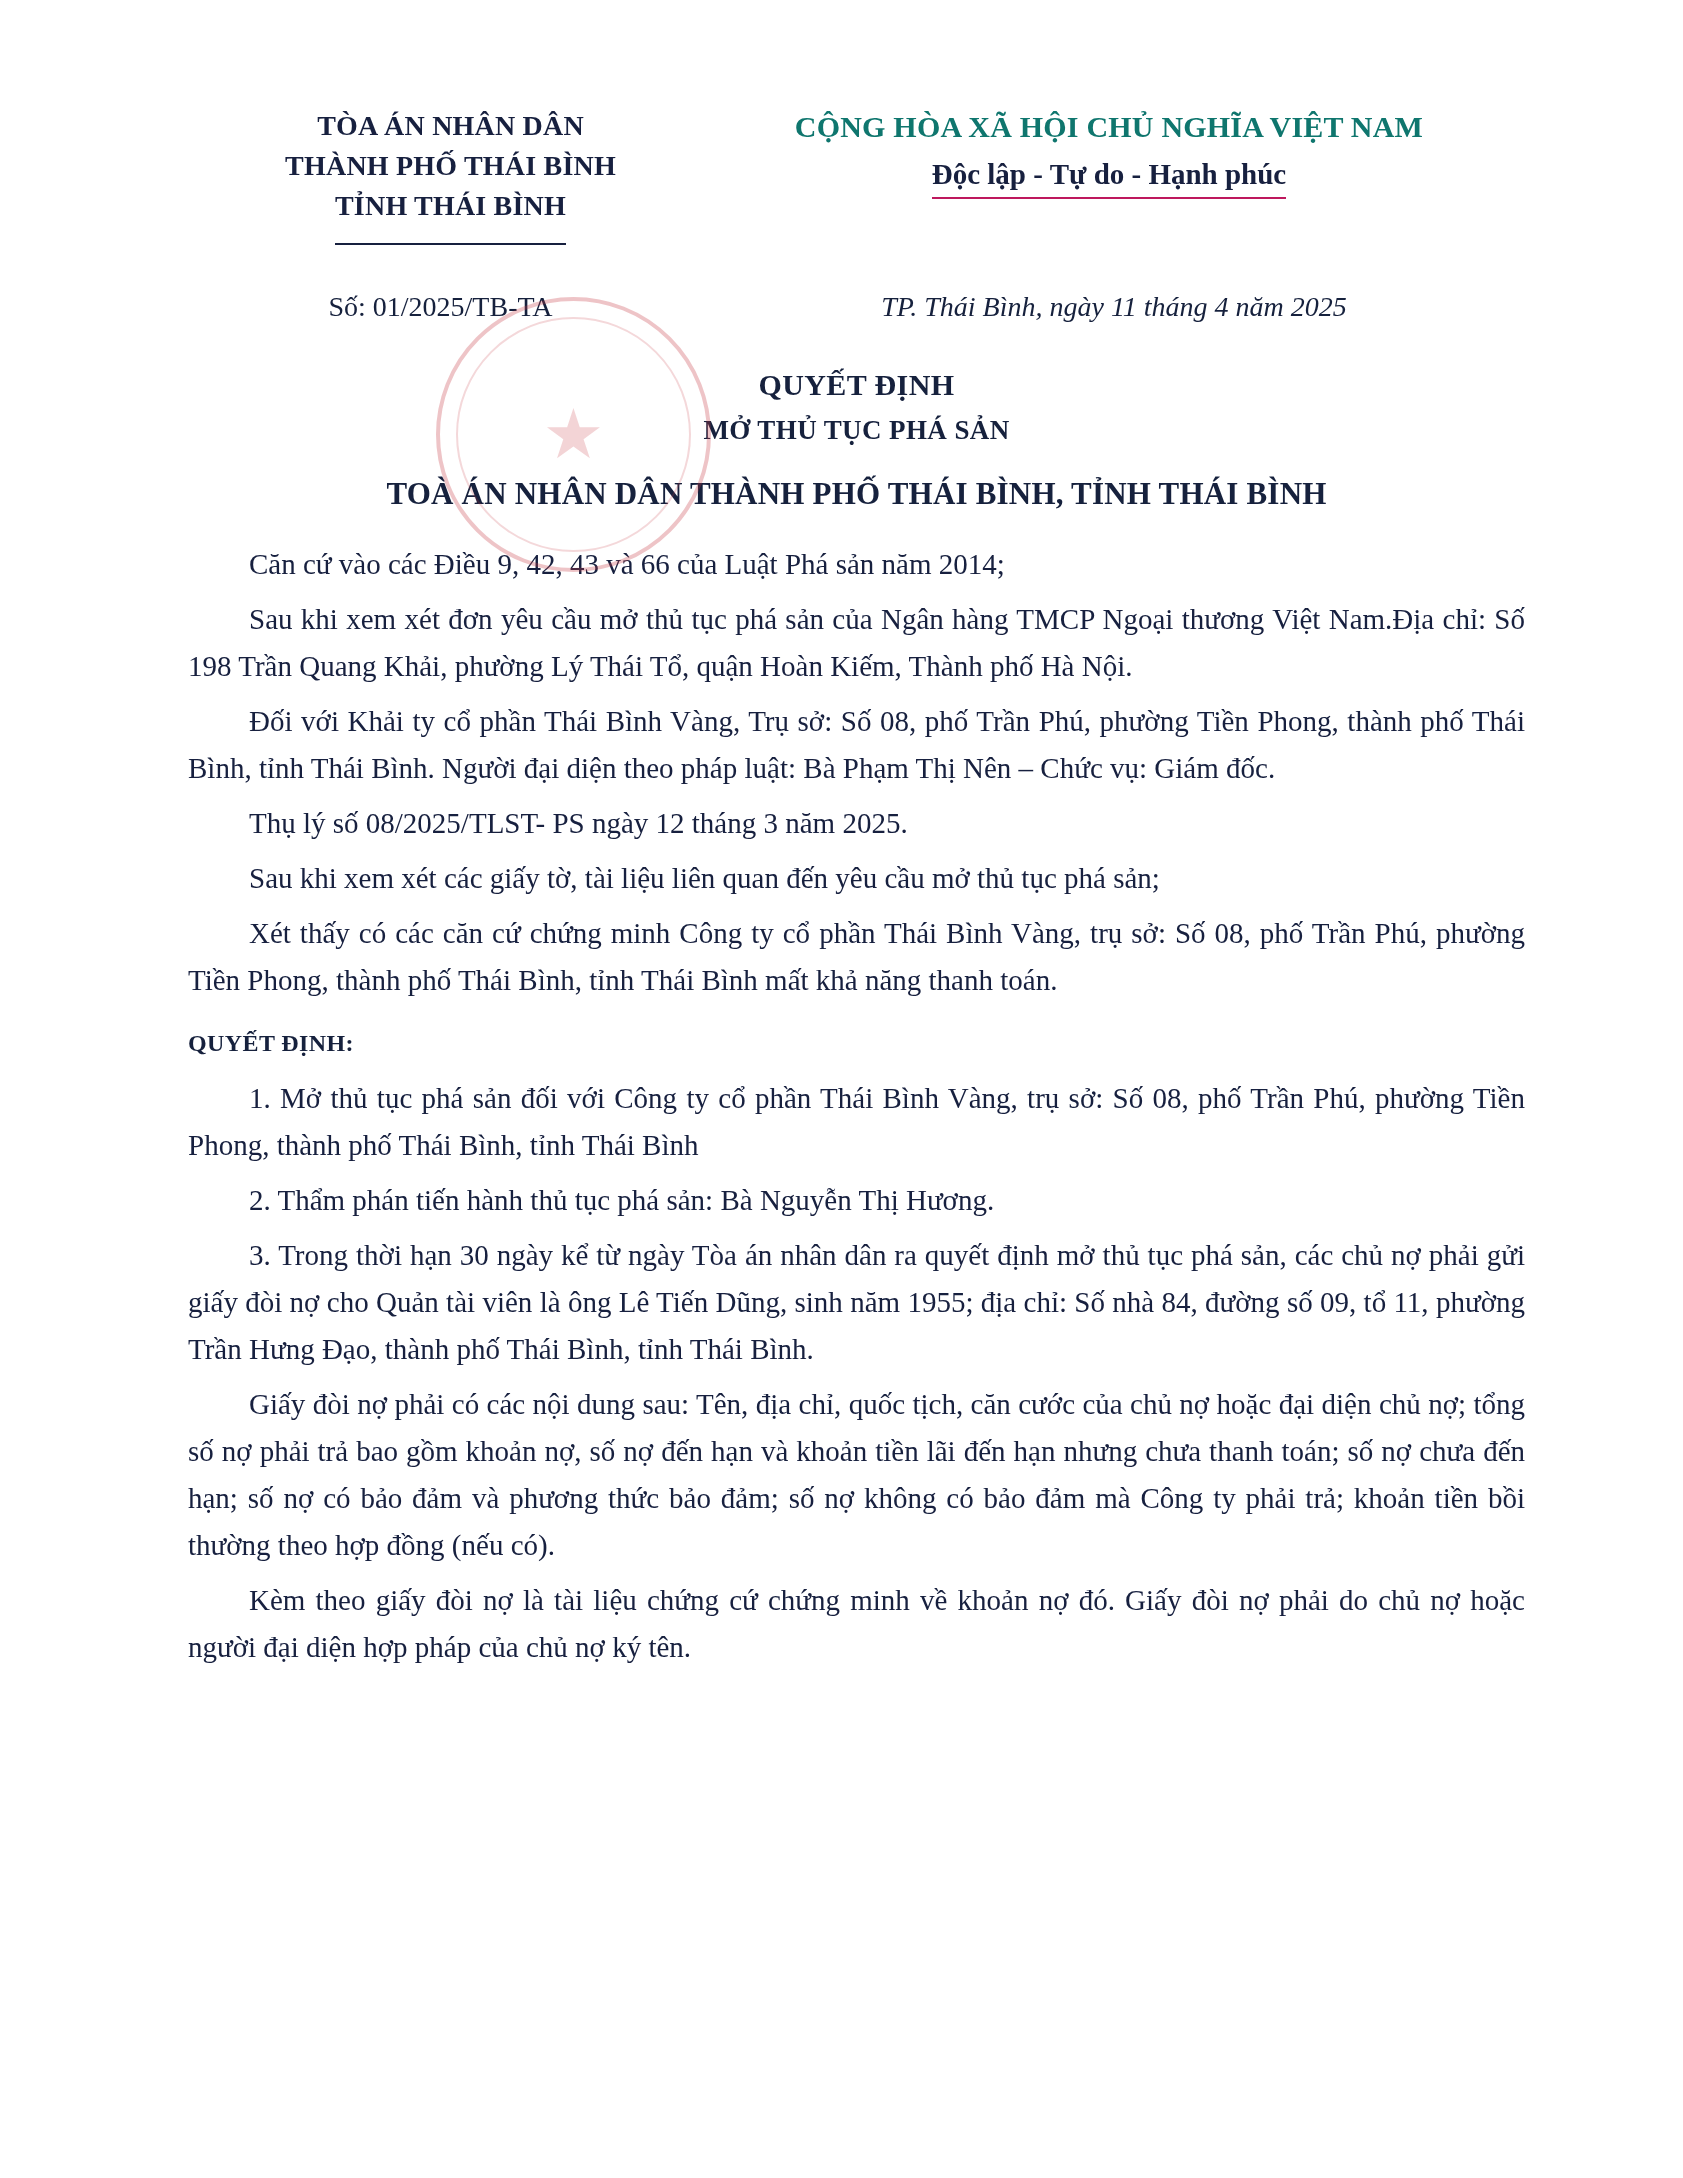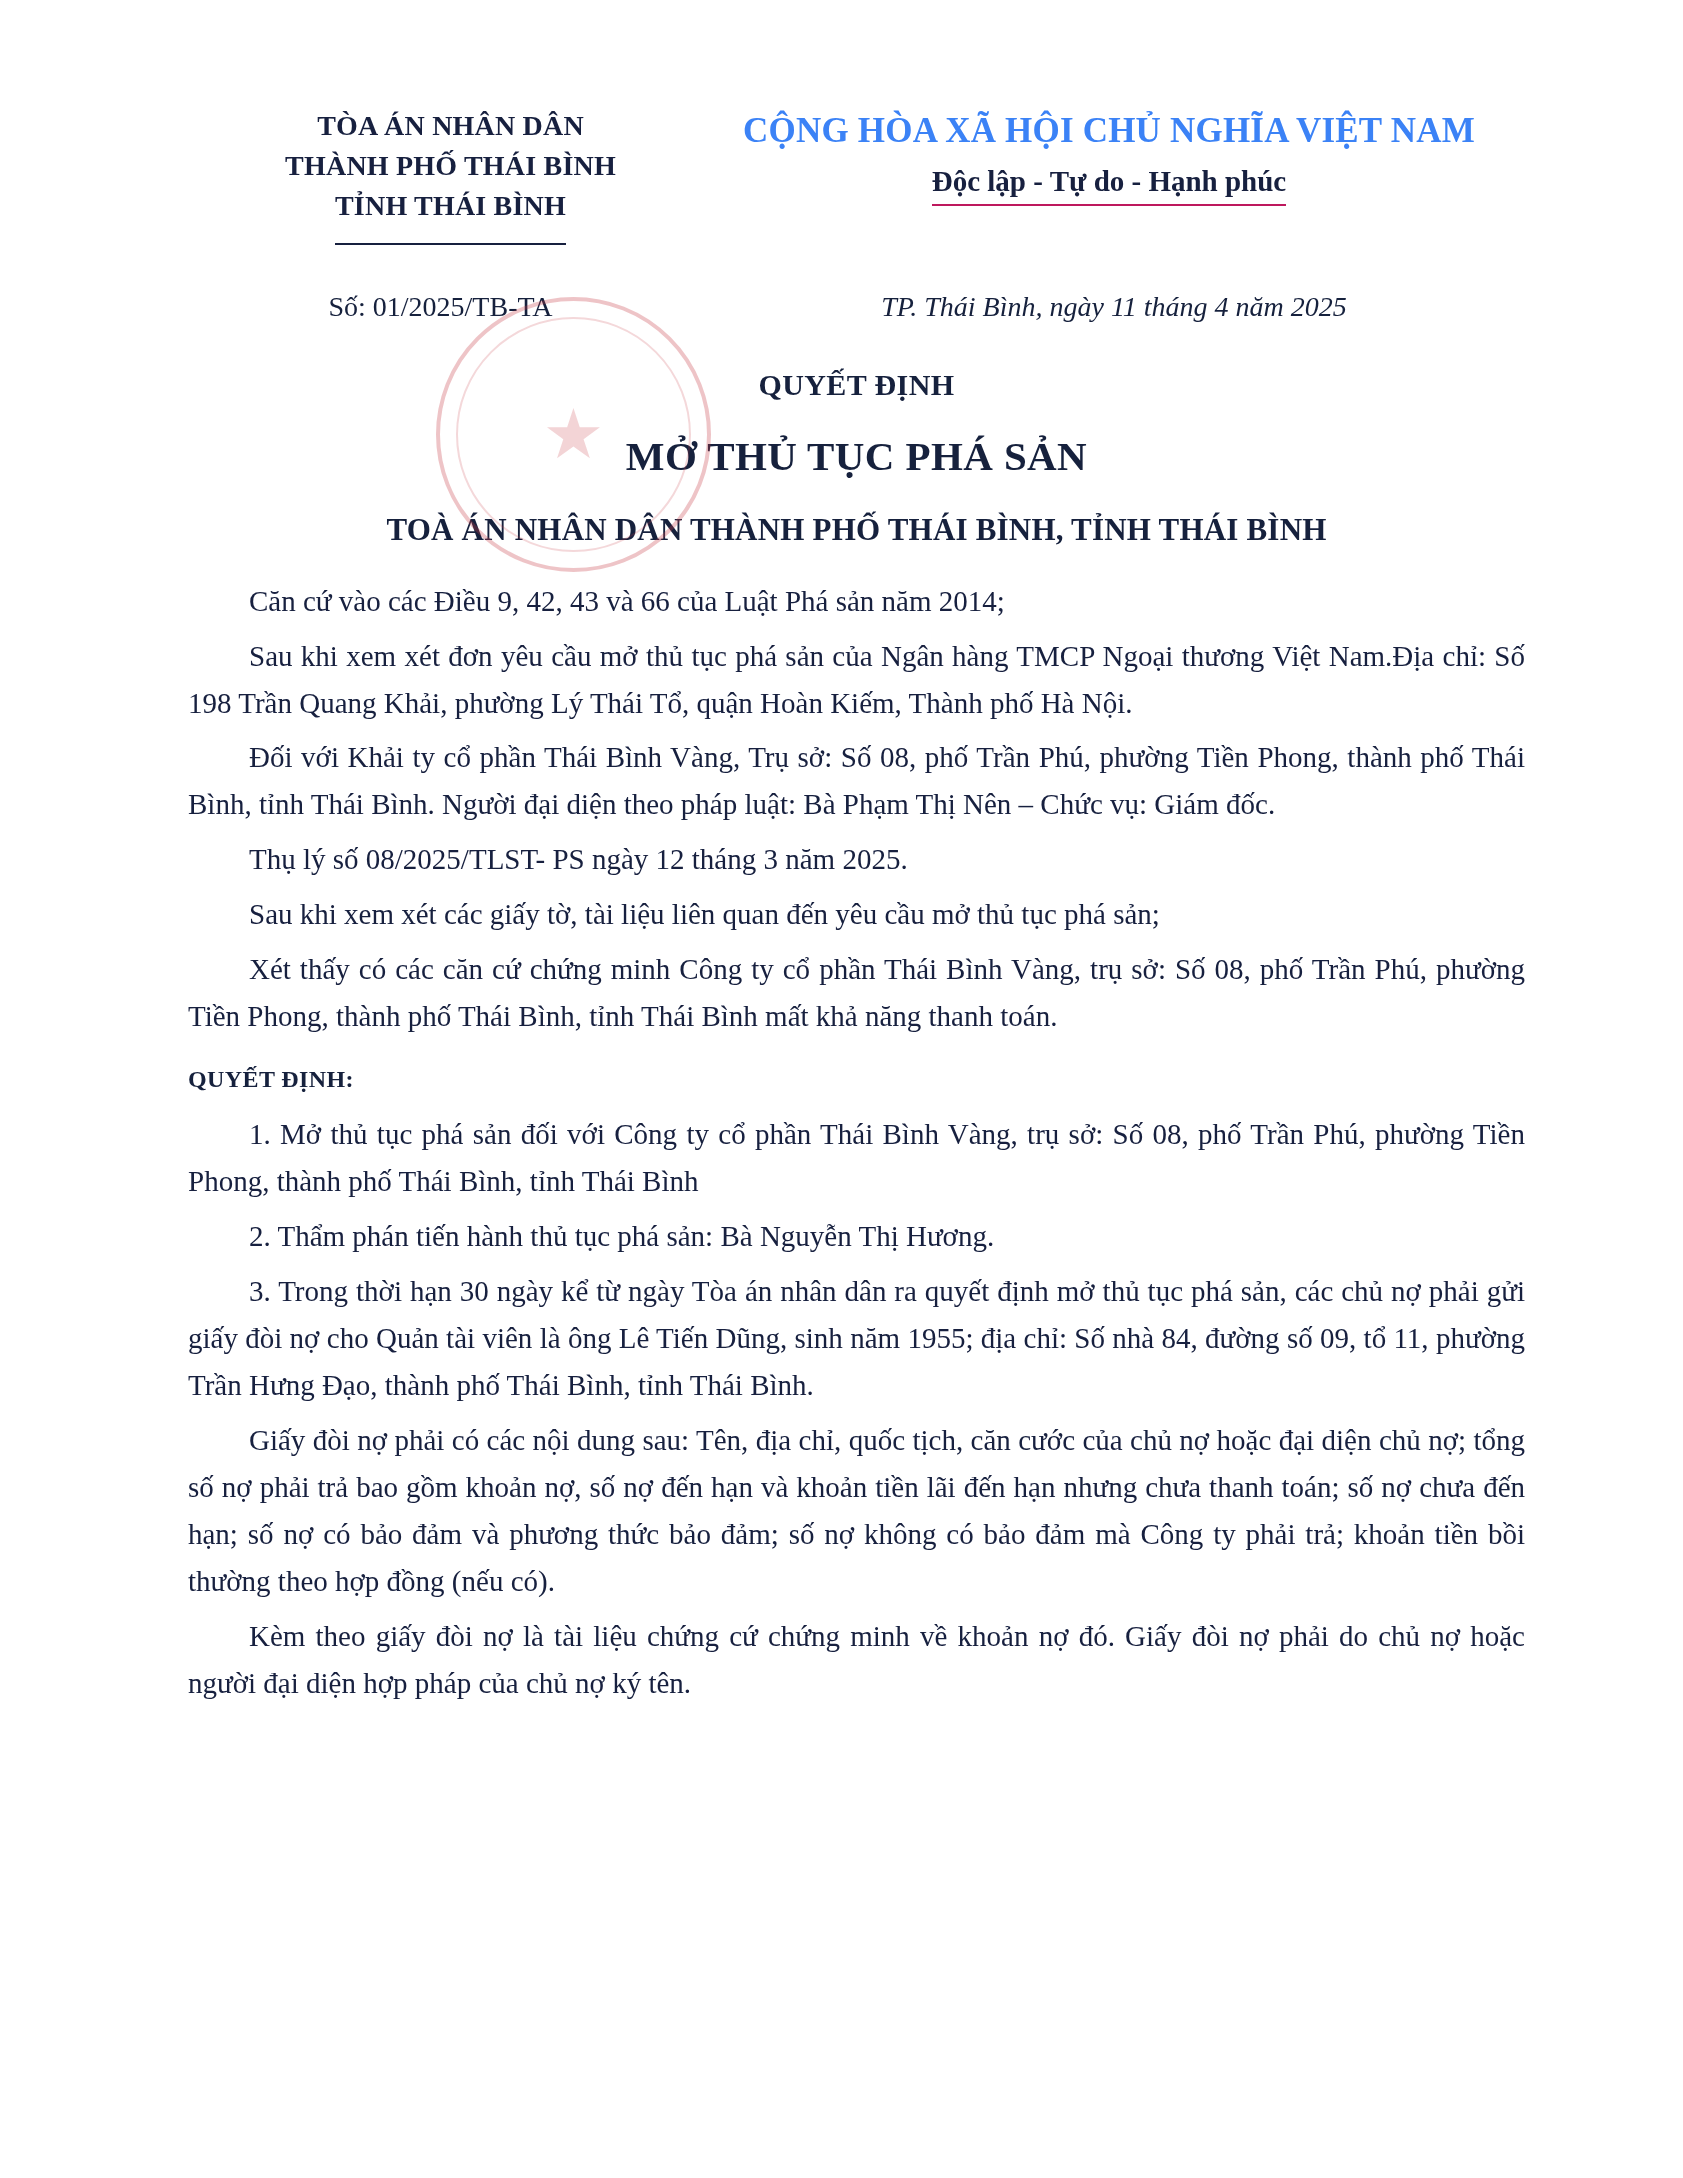--- a/index.html
+++ b/index.html
@@ -54,23 +54,23 @@
     color: #17203f;
   }
   .org-line.underlined {
     display: inline-block;
     border-bottom: 2px solid #17203f;
     padding-bottom: 18px;
     text-align: center;
   }
   .nation-line {
     font-weight: bold;
-    font-size: 35px;
+    font-size: 30px;
     line-height: 1.42;
-    color: #3b82f6;
+    color: #0f766e;
     letter-spacing: 0.2px;
   }
   .motto-line {
     font-weight: bold;
     font-size: 29px;
     line-height: 1.5;
     color: #17203f;
     display: inline-block;
     border-bottom: 2px solid #be185d;
     padding-bottom: 1px;
@@ -102,25 +102,25 @@
     margin-top: 40px;
     text-align: center;
   }
   .title-main {
     font-size: 30px;
     font-weight: bold;
     letter-spacing: 0.4px;
     line-height: 1.45;
   }
   .title-sub {
-    font-size: 41px;
+    font-size: 27px;
     font-weight: bold;
     letter-spacing: 0.4px;
     line-height: 1.45;
-    margin-top: 20px;
+    margin-top: 4px;
   }
   .court-line {
     margin-top: 22px;
     font-size: 31px;
     font-weight: bold;
     text-align: center;
     letter-spacing: 0.2px;
     line-height: 1.4;
   }
 

